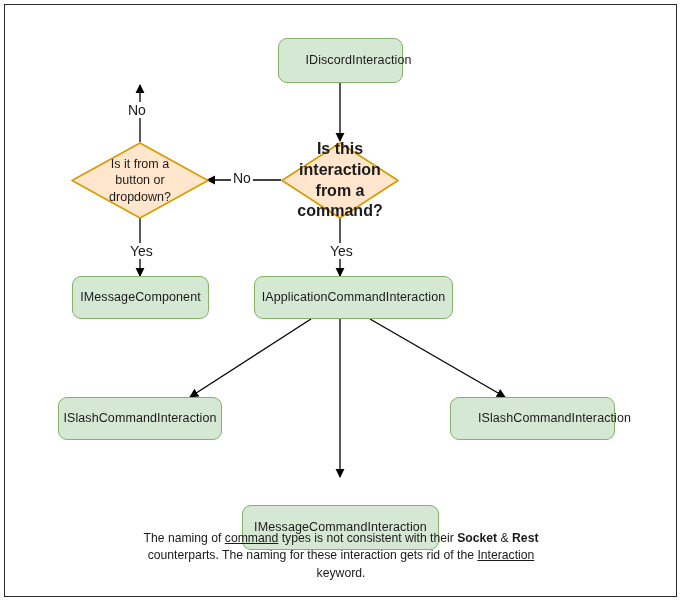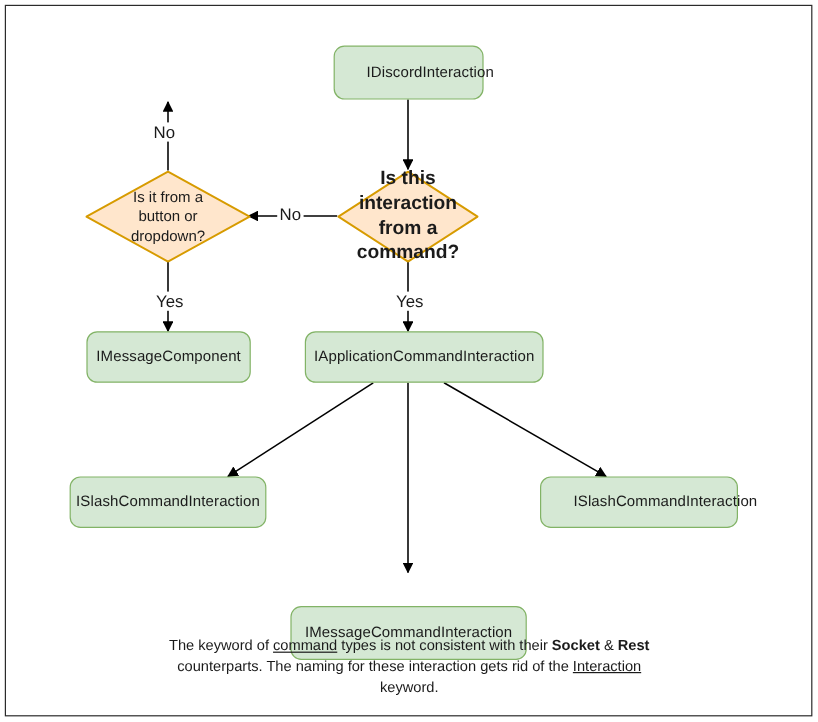--- a/index.html
+++ b/index.html
@@ -162,15 +162,15 @@
   <div class="node box" style="left:72px; top:276px; width:137px; height:43px;">IMessageComponent</div>
 
   <div class="node box" style="left:254px; top:276px; width:199px; height:43px;">IApplicationCommandInteraction</div>
 
   <div class="node box" style="left:58px; top:397px; width:164px; height:43px;">ISlashCommandInteraction</div>
 
   <div class="node box" style="left:450px; top:397px; width:165px; height:43px;padding-left:44px;">ISlashCommandInteraction</div>
 
   <div class="node box" style="left:242px; top:477px; width:197px; height:45px;margin-top:28px;">IMessageCommandInteraction</div>
 
-  <div id="footnote"><span>The keyword of </span><u>command</u><span> types is not consistent with their </span><b>Socket</b><span> &amp; </span><b>Rest</b><span> counterparts. The naming for these interaction gets rid of the </span><u>Interaction</u><span> keyword.</span></div>
+  <div id="footnote"><span>The naming of </span><u>command</u><span> types is not consistent with their </span><b>Socket</b><span> &amp; </span><b>Rest</b><span> counterparts. The naming for these interaction gets rid of the </span><u>Interaction</u><span> keyword.</span></div>
 
 </div>
 
 </body></html>

